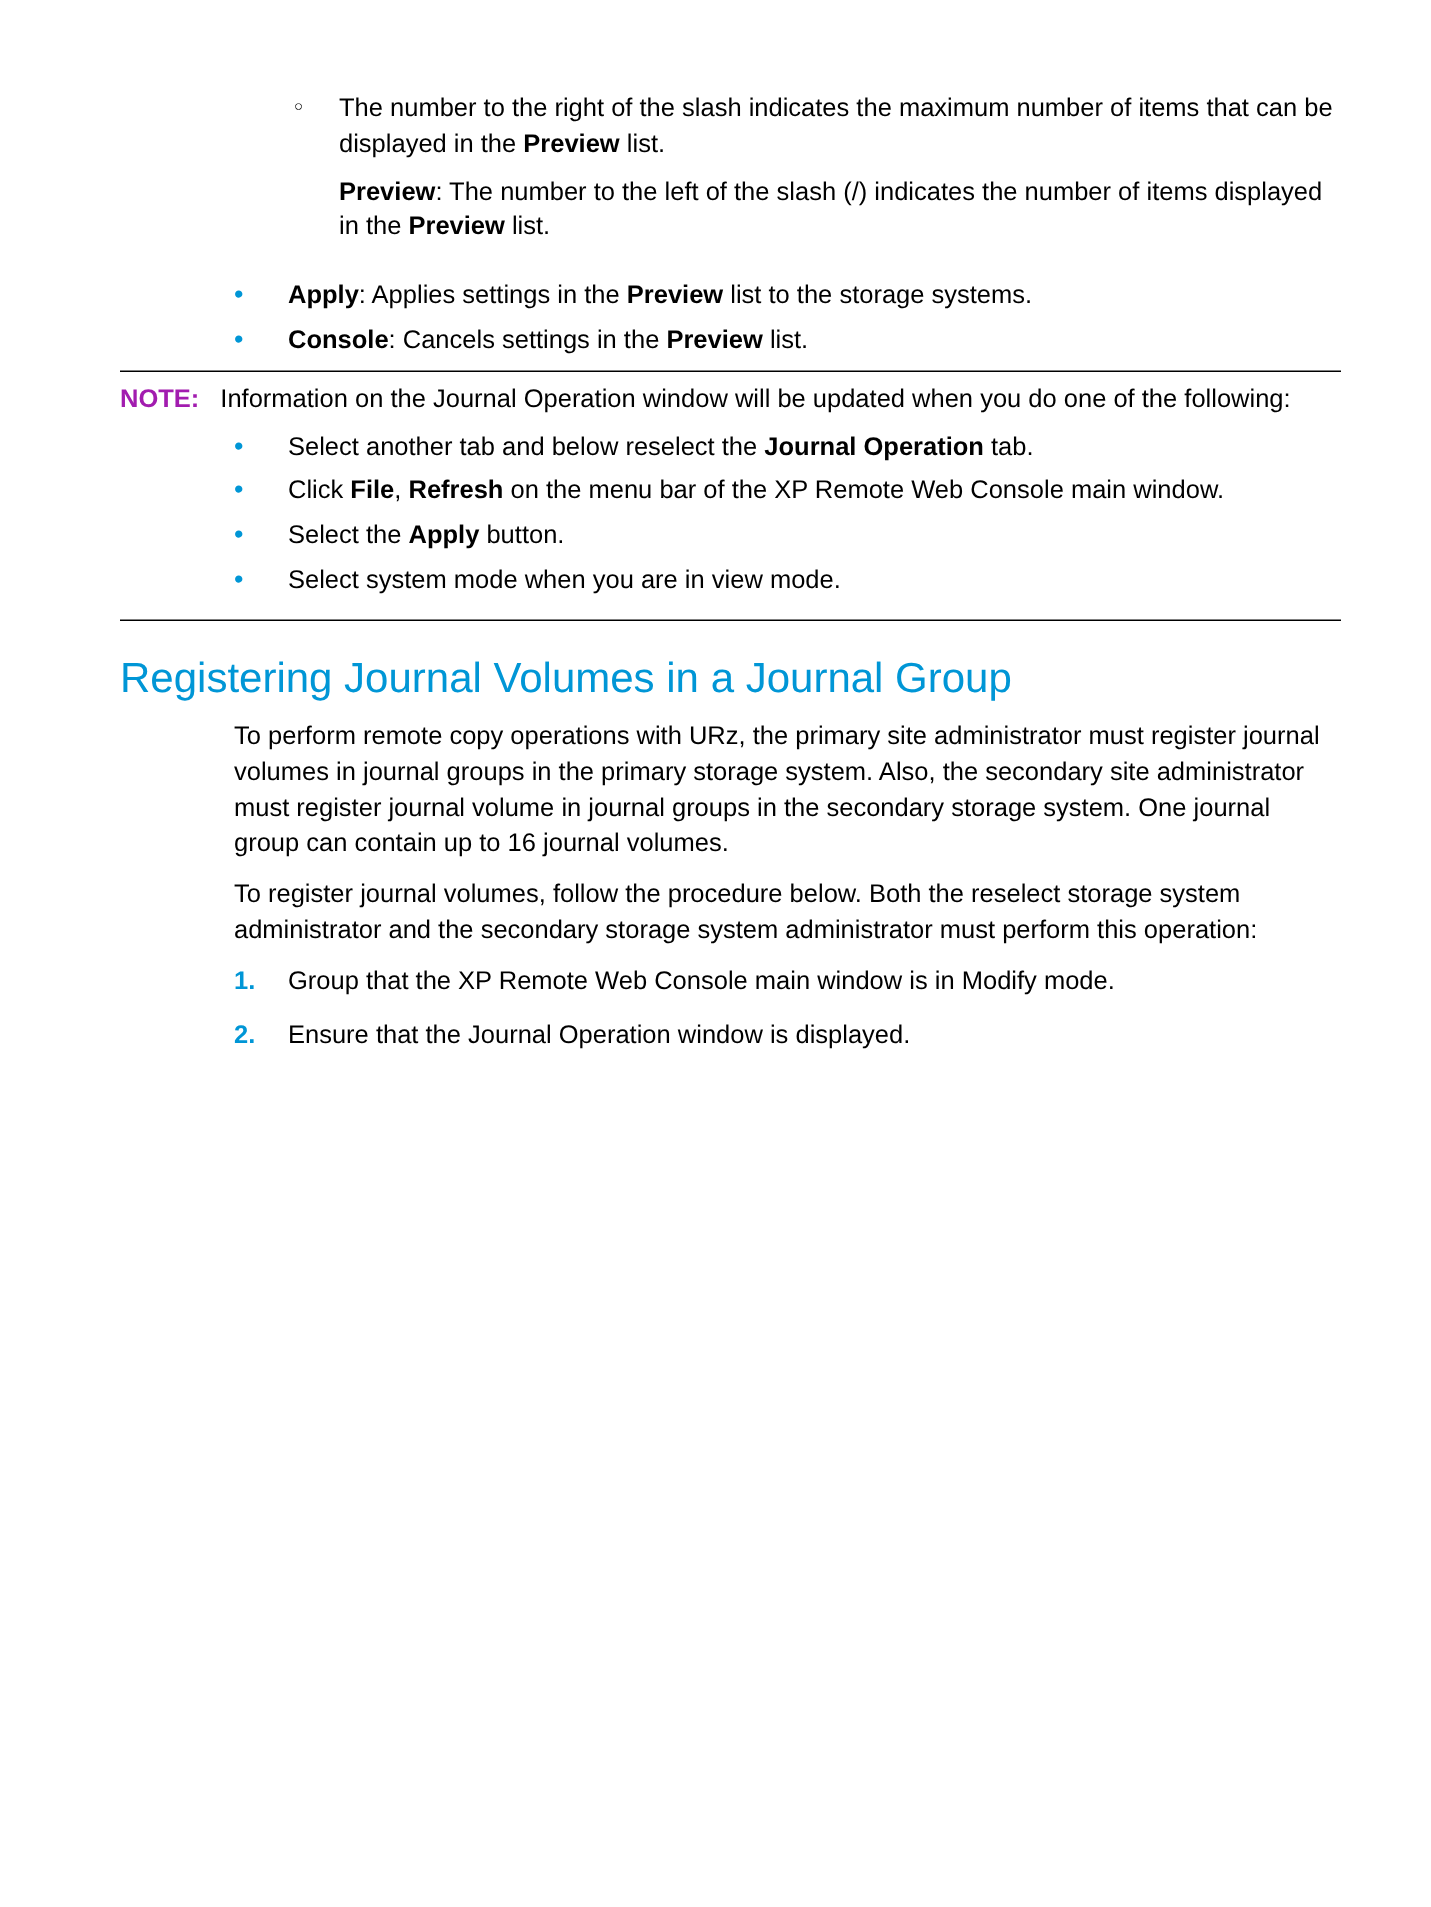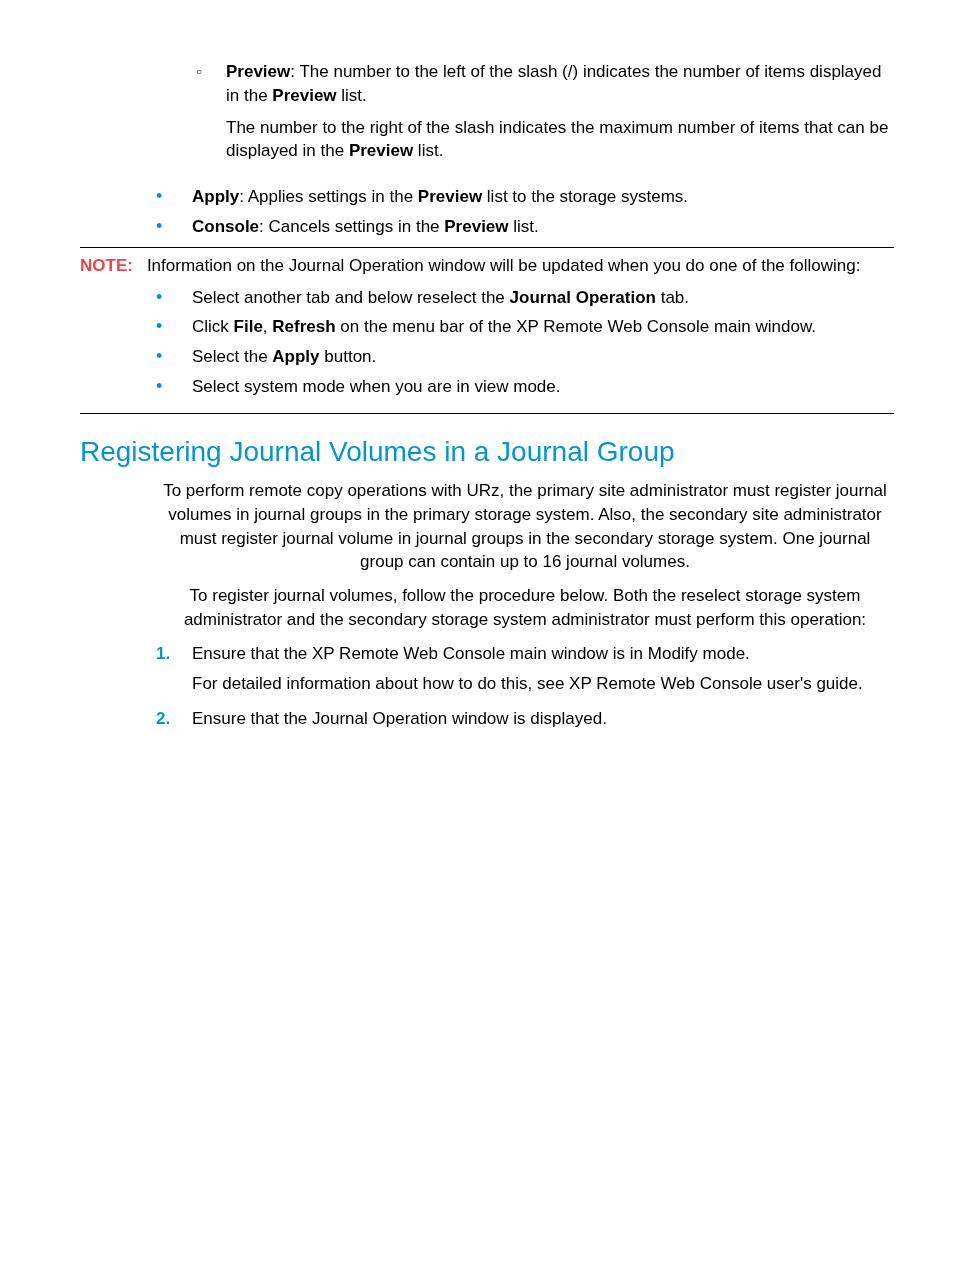--- a/index.html
+++ b/index.html
@@ -61,36 +61,35 @@
   .bullet-text {
     flex: 1;
   }
   .note-block {
     border-top: 1px solid #000;
     border-bottom: 1px solid #000;
     padding: 6px 0;
     margin: 4px 0 10px 0;
   }
   .note-label {
-    color: #ef4444;
+    color: #a21caf;
     font-weight: bold;
     margin-right: 14px;
   }
   .note-para {
     margin: 0 0 8px 0;
   }
   .heading {
     color: #0096d6;
     font-size: 28px;
     font-weight: normal;
     margin: 18px 0 8px -76px;
   }
   .para {
     margin: 0 0 10px 0;
-    text-align: center;
   }
   .ol-item {
     display: flex;
     margin-bottom: 6px;
   }
   .ol-marker {
     width: 36px;
     flex-shrink: 0;
     color: #0096d6;
     font-weight: bold;
@@ -112,22 +111,22 @@
 </head>
 <body>
 
 <div class="page">
   <div class="content">
 
     <div class="sub-bullet-list">
       <div class="sub-bullet-item">
         <div class="sub-bullet-marker">○</div>
         <div class="sub-bullet-text">
+          <p><span>The number to the right of the slash indicates the maximum number of items that can be displayed in the </span><span class="bold">Preview</span><span> list.</span></p>
           <p><span class="bold">Preview</span><span>: The number to the left of the slash (/) indicates the number of items displayed in the </span><span class="bold">Preview</span><span> list.</span></p>
-          <p><span>The number to the right of the slash indicates the maximum number of items that can be displayed in the </span><span class="bold">Preview</span><span> list.</span></p>
         </div>
       </div>
     </div>
 
     <div class="bullet-list">
       <div class="bullet-item">
         <div class="bullet-marker">•</div>
         <div class="bullet-text"><span class="bold">Apply</span><span>: Applies settings in the </span><span class="bold">Preview</span><span> list to the storage systems.</span></div>
       </div>
       <div class="bullet-item">
@@ -162,22 +161,21 @@
 
     <h2 class="heading">Registering Journal Volumes in a Journal Group</h2>
 
     <p class="para">To perform remote copy operations with URz, the primary site administrator must register journal volumes in journal groups in the primary storage system. Also, the secondary site administrator must register journal volume in journal groups in the secondary storage system. One journal group can contain up to 16 journal volumes.</p>
     <p class="para">To register journal volumes, follow the procedure below. Both the reselect storage system administrator and the secondary storage system administrator must perform this operation:</p>
 
     <div>
       <div class="ol-item">
         <div class="ol-marker">1.</div>
         <div class="ol-text">
-          <p>Ensure that the XP Remote Web Console main window is in Modify mode.</p>
-          <p>For detailed information about how to do this, see XP Remote Web Console user's guide.</p>
+          <p>Group that the XP Remote Web Console main window is in Modify mode.</p>
         </div>
       </div>
       <div class="ol-item">
         <div class="ol-marker">2.</div>
         <div class="ol-text">
           <p>Ensure that the Journal Operation window is displayed.</p>
         </div>
       </div>
     </div>
 

